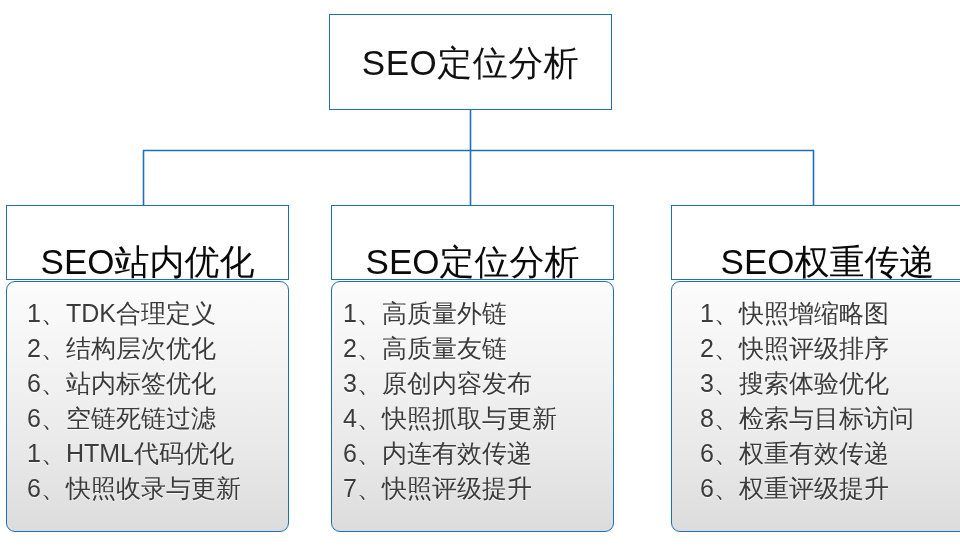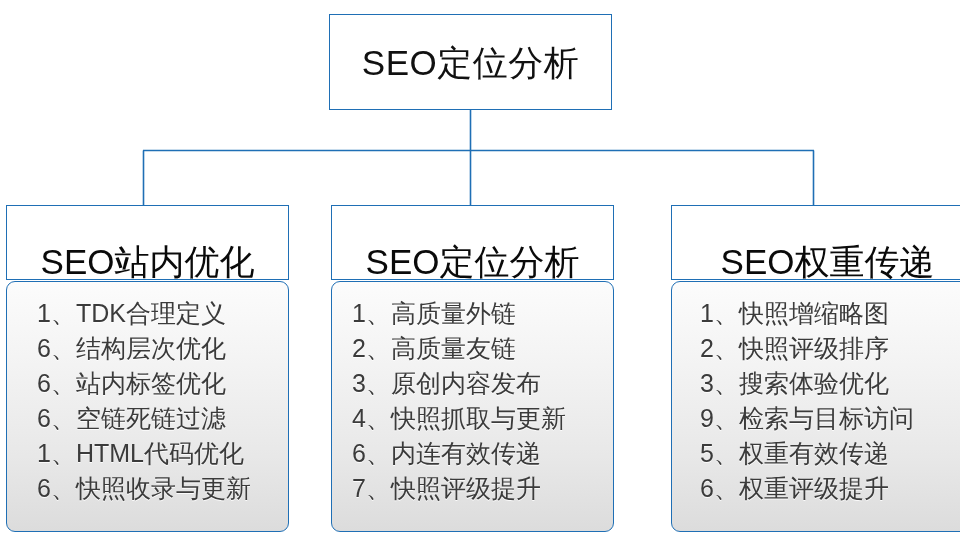--- a/index.html
+++ b/index.html
@@ -87,22 +87,22 @@
     height: 251px;
     margin-top: 1px;
     border: 1.6px solid #1f6fb5;
     border-radius: 9px;
     background: linear-gradient(to bottom, #fcfcfc 0%, #f4f4f4 30%, #e8e8e8 70%, #dcdcdc 100%);
     padding: 14px 0 10px 0;
     display: flex;
     flex-direction: column;
     align-items: flex-start;
   }
-  .col-0 .col-list { padding-left: 30px; }
-  .col-1 .col-list { padding-left: 20px; }
+  .col-0 .col-list { padding-left: 20px; }
+  .col-1 .col-list { padding-left: 11px; }
   .col-2 .col-list { padding-left: 28px; }
 
   .list-item {
     font-size: 25px;
     color: #3b3b3b;
     line-height: 35px;
     white-space: nowrap;
     text-shadow: 0 1px 0 rgba(255,255,255,0.85);
   }
 </style>
@@ -127,21 +127,21 @@
   <div class="root-box">
     <span class="root-label">SEO定位分析</span>
   </div>
 
   <div class="column col-0">
     <div class="col-header">
       <span class="col-header-label">SEO站内优化</span>
     </div>
     <div class="col-list">
       <div class="list-item">1、TDK合理定义</div>
-      <div class="list-item">6、结构层次优化</div>
+      <div class="list-item">2、结构层次优化</div>
       <div class="list-item">6、站内标签优化</div>
       <div class="list-item">6、空链死链过滤</div>
       <div class="list-item">1、HTML代码优化</div>
       <div class="list-item">6、快照收录与更新</div>
     </div>
   </div>
 
   <div class="column col-1">
     <div class="col-header">
       <span class="col-header-label">SEO定位分析</span>
@@ -157,19 +157,19 @@
   </div>
 
   <div class="column col-2">
     <div class="col-header">
       <span class="col-header-label">SEO权重传递</span>
     </div>
     <div class="col-list">
       <div class="list-item">1、快照增缩略图</div>
       <div class="list-item">2、快照评级排序</div>
       <div class="list-item">3、搜索体验优化</div>
-      <div class="list-item">9、检索与目标访问</div>
-      <div class="list-item">5、权重有效传递</div>
+      <div class="list-item">8、检索与目标访问</div>
+      <div class="list-item">6、权重有效传递</div>
       <div class="list-item">6、权重评级提升</div>
     </div>
   </div>
 
 </div>
 
 </body></html>

